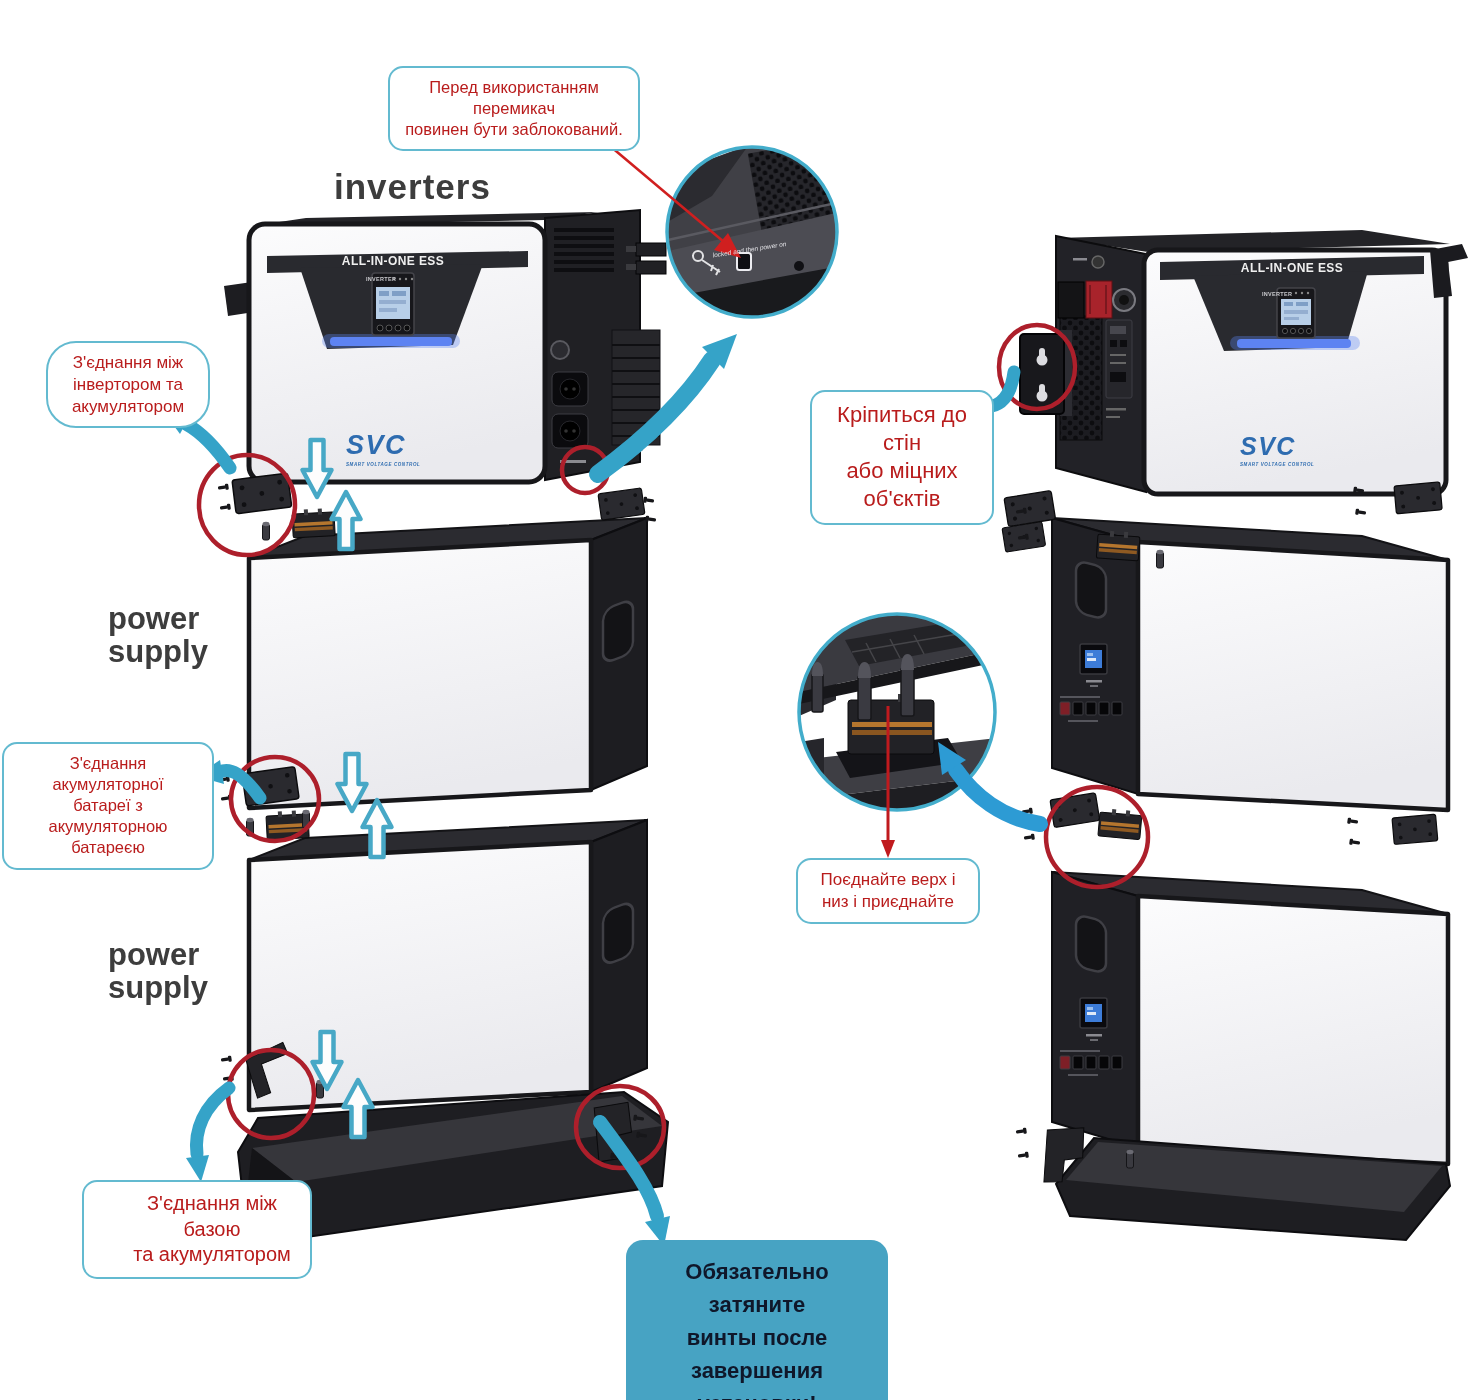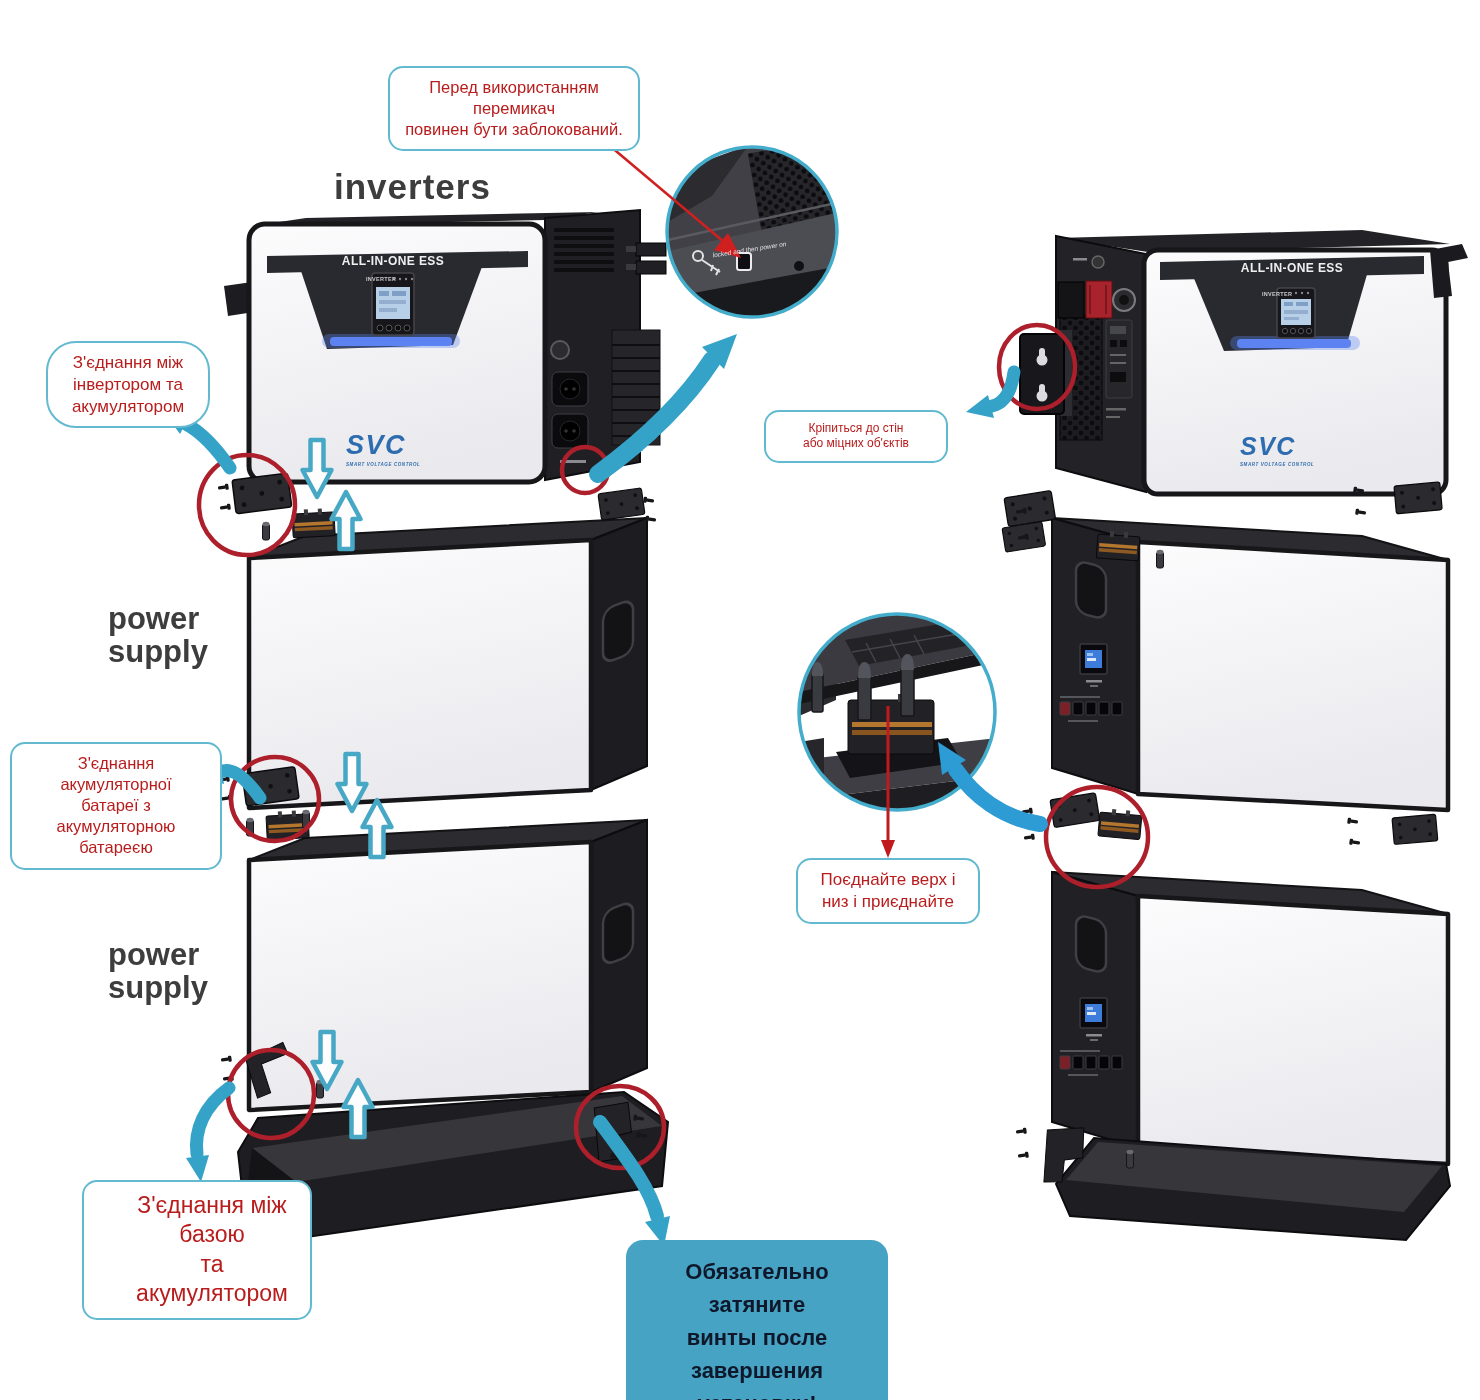--- a/index.html
+++ b/index.html
@@ -6,23 +6,23 @@
   body{width:1480px;height:1400px;position:relative;overflow:hidden;
        font-family:"Liberation Sans", sans-serif;}
   #scene{position:absolute;left:0;top:0;width:1480px;height:1400px;}
   #diagram-svg{position:absolute;left:0;top:0;z-index:1;}
   .text-layer{position:absolute;left:0;top:0;width:1480px;height:1400px;z-index:2;pointer-events:none;}
   .callout{position:absolute;background:#ffffff;border:2.5px solid #63bad0;border-radius:15px;
            padding:9px 10px;font-size:16.5px;line-height:1.28;color:#b91c1c;text-align:center;
            white-space:pre-line;}
   #callout-lock{left:388px;top:66px;width:228px;}
   #callout-inv-bat{left:46px;top:341px;width:140px;font-size:17px;border-radius:30px;}
-  #callout-bat-bat{left:10px;top:742px;width:188px;}
-  #callout-base-bat{left:82px;top:1180px;width:176px;font-size:23px;padding-left:40px;}
-  #callout-wall{left:764px;top:390px;width:160px;font-size:12px;margin-top:20px;}
+  #callout-bat-bat{left:2px;top:742px;width:188px;}
+  #callout-base-bat{left:82px;top:1180px;width:176px;font-size:20px;padding-left:40px;}
+  #callout-wall{left:810px;top:390px;width:160px;font-size:22px;}
   #callout-connect{left:796px;top:858px;width:160px;font-size:17px;}
   .infobox{position:absolute;left:626px;top:1240px;width:238px;background:#47a3c3;color:#0f172a;
            border-radius:17px;padding:15px 12px;font-size:22px;font-weight:700;text-align:center;
            white-space:pre-line;line-height:1.5;box-shadow:0 11px 0 rgba(190,195,200,.45);}
   .big-label{position:absolute;font-weight:700;color:#3d3d3d;white-space:pre-line;line-height:1.08;}
   #label-inverters{left:334px;top:168px;font-size:35px;letter-spacing:1px;}
   #label-ps1{left:108px;top:602px;font-size:31px;}
   #label-ps2{left:108px;top:938px;font-size:31px;}
   .panel-title{position:absolute;color:#efefef;font-size:12px;font-weight:700;letter-spacing:.4px;text-align:center;}
   #panel-title-left{left:330px;top:254px;width:126px;}

